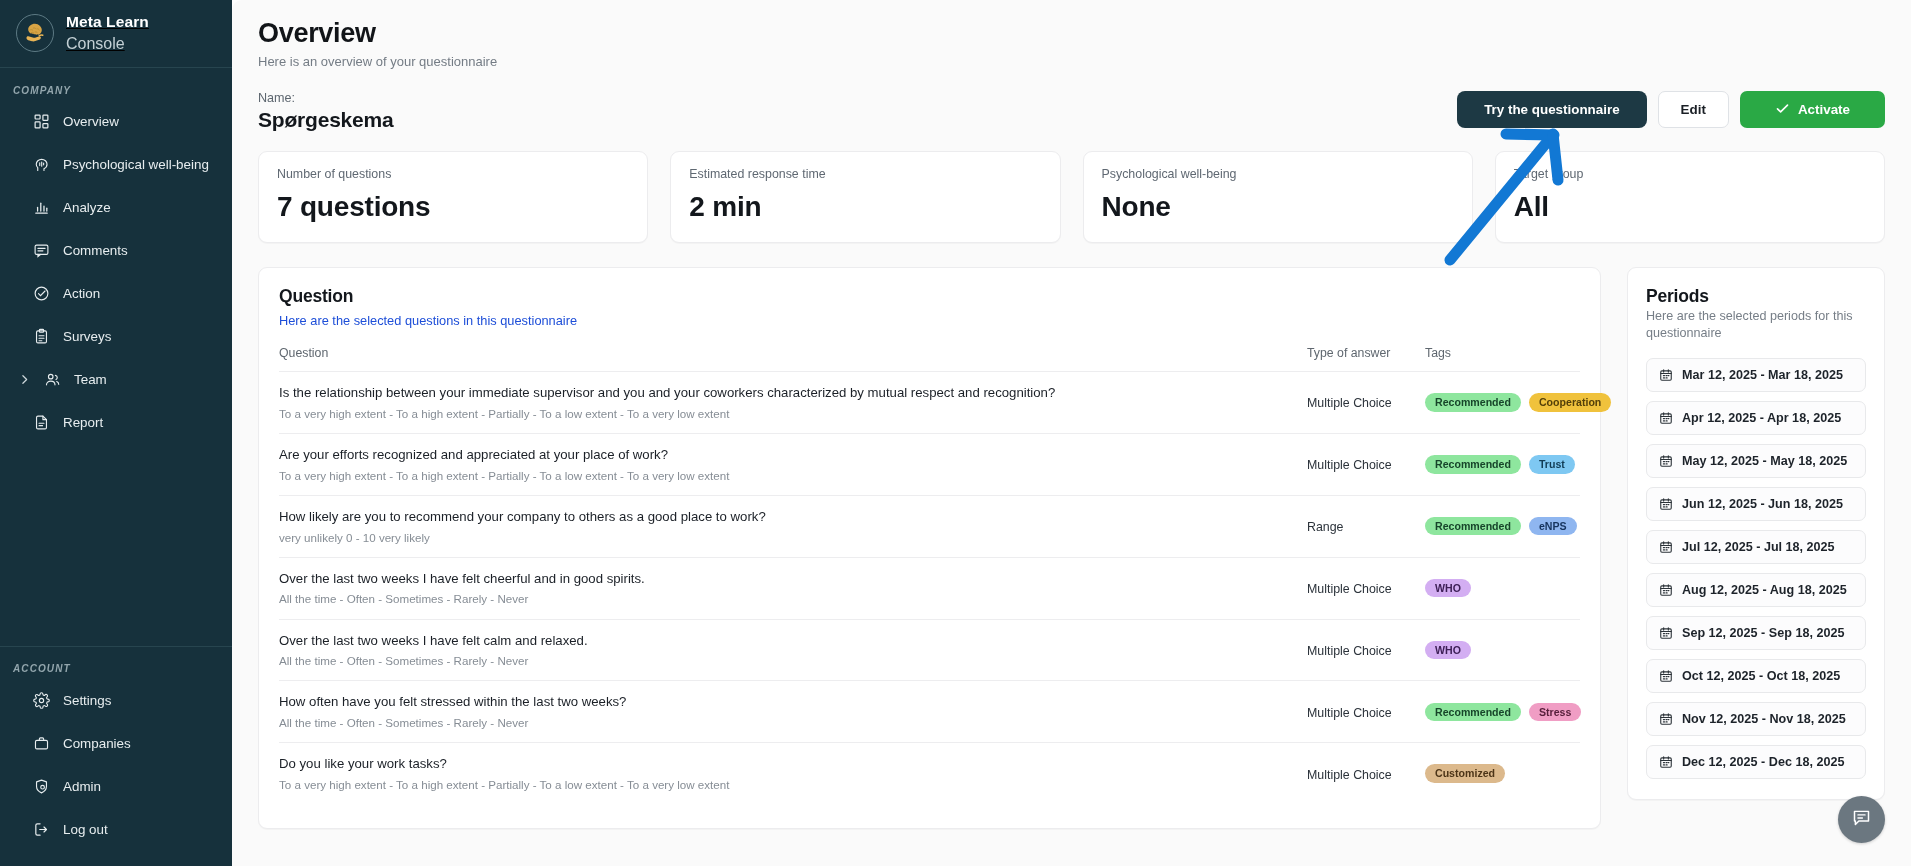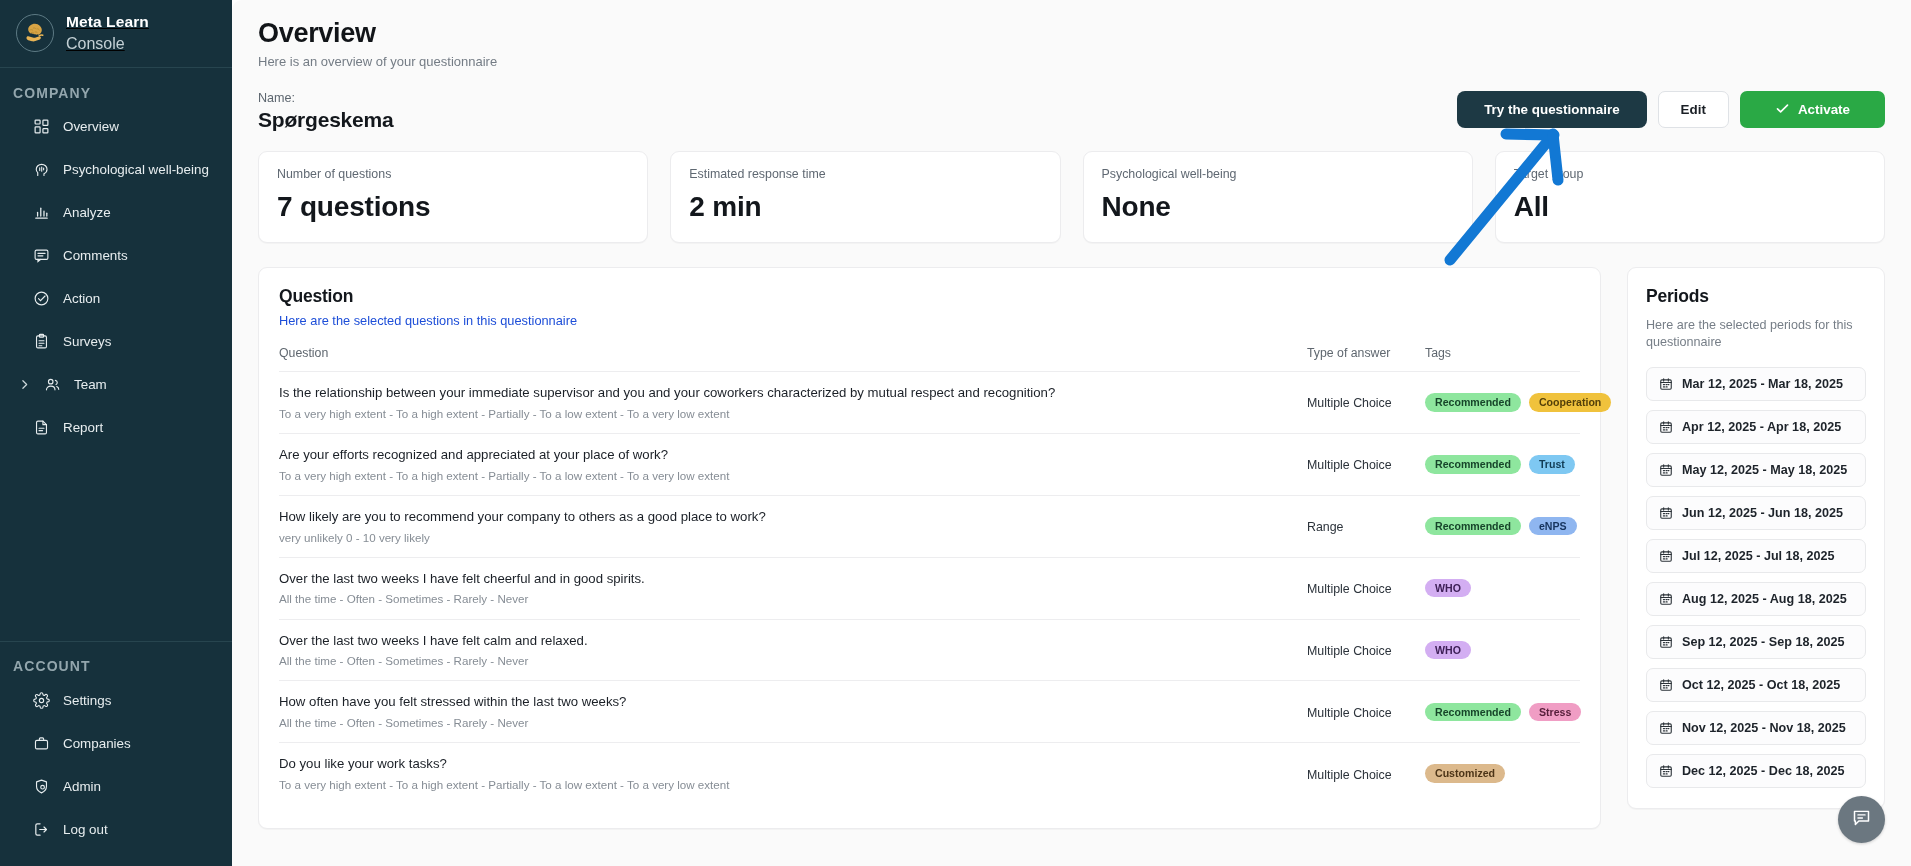--- a/index.html
+++ b/index.html
@@ -31,22 +31,22 @@
     display: flex; align-items: center; justify-content: center;
     flex: 0 0 38px;
     overflow: hidden;
   }
   .brand-text { display: flex; flex-direction: column; line-height: 1.2; text-decoration: underline; }
   .brand-name { font-size: 15.5px; font-weight: 700; color: #ffffff; letter-spacing: .1px; }
   .brand-sub { font-size: 16px; color: #c3d0d5; margin-top: 2px; }
 
   .nav-section { padding-top: 17px; }
   .nav-label {
-    font-size: 14px; font-weight: 700; letter-spacing: 1.1px;
-    color: #93a6ad; padding: 0 0 8px 13px; text-transform: uppercase;
+    font-size: 10px; font-weight: 700; letter-spacing: 1.1px;
+    color: #93a6ad; padding: 0 0 8px 13px; text-transform: uppercase; font-style: italic;
   }
   .nav-item {
     display: flex; align-items: center; gap: 13px;
     height: 36px; margin: 0 9px 7px 9px;
     padding-left: 23px; border-radius: 6px;
     color: #e7edef; font-size: 13.4px; cursor: pointer;
     position: relative;
   }
   .nav-item .ic { width: 18px; height: 18px; flex: 0 0 18px; display:flex; align-items:center; justify-content:center; }
   .nav-item .ic svg { width: 17px; height: 17px; display: block; }
@@ -125,21 +125,21 @@
     padding: 4px 10px; white-space: nowrap; line-height: 1;
   }
 
   
   .p-card {
     flex: 0 0 258px; background: #fff; border: 1px solid #ececee;
     border-radius: 9px; padding: 18px 18px 20px 18px;
     box-shadow: 0 1px 1px rgba(16,24,40,.03);
   }
   .p-title { font-size: 17.5px; font-weight: 700; color: #13171c; letter-spacing: -.2px; }
-  .p-sub { font-size: 12.6px; color: #767e87; margin-top: 10px; line-height: 1.35; }
+  .p-sub { font-size: 12.6px; color: #767e87; margin-top: 1px; line-height: 1.35; }
   .p-list { margin-top: 16px; display: flex; flex-direction: column; gap: 9px; }
   .p-item {
     border: 1px solid #e8e9eb; border-radius: 7px; background: #fcfcfd;
     height: 34px; display: flex; align-items: center; gap: 9px;
     padding: 0 12px; font-size: 12.6px; font-weight: 600; color: #1d232a;
     cursor: pointer;
   }
   .cal-ic { width: 14px; height: 14px; flex: 0 0 14px; }
 
   

